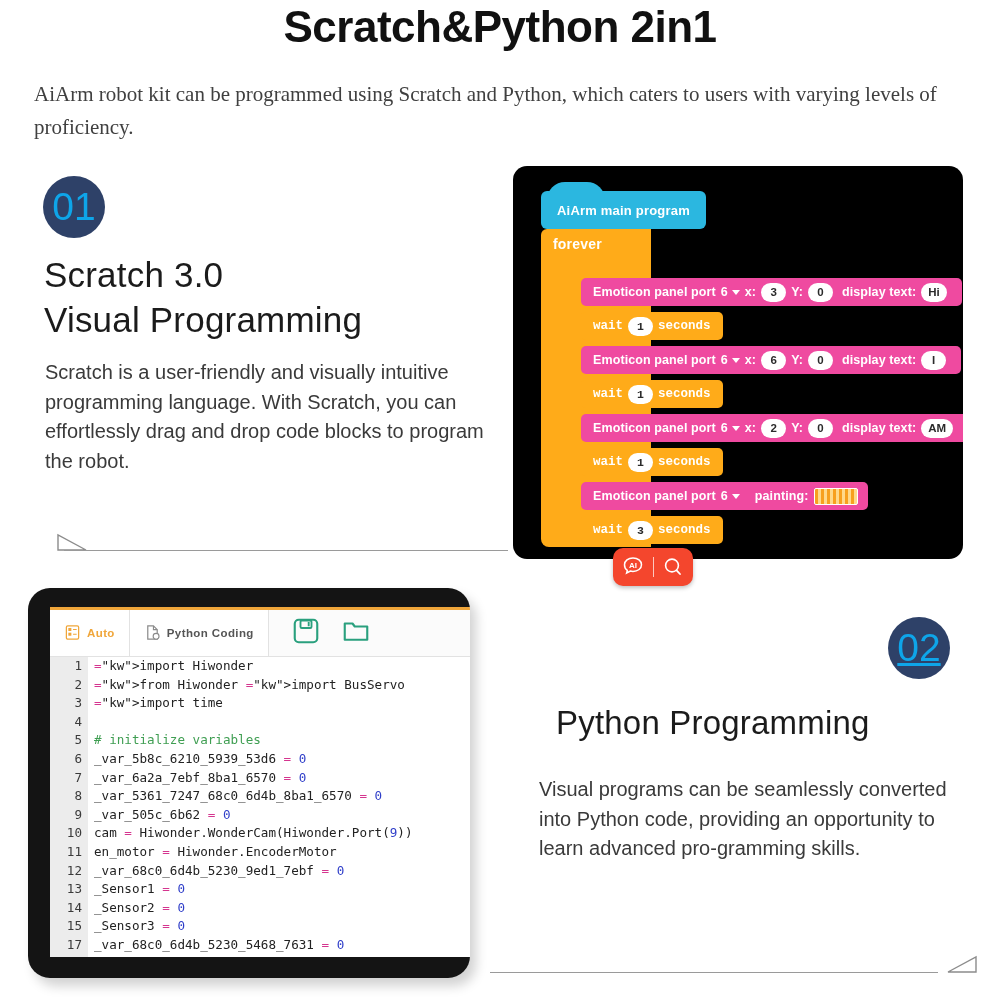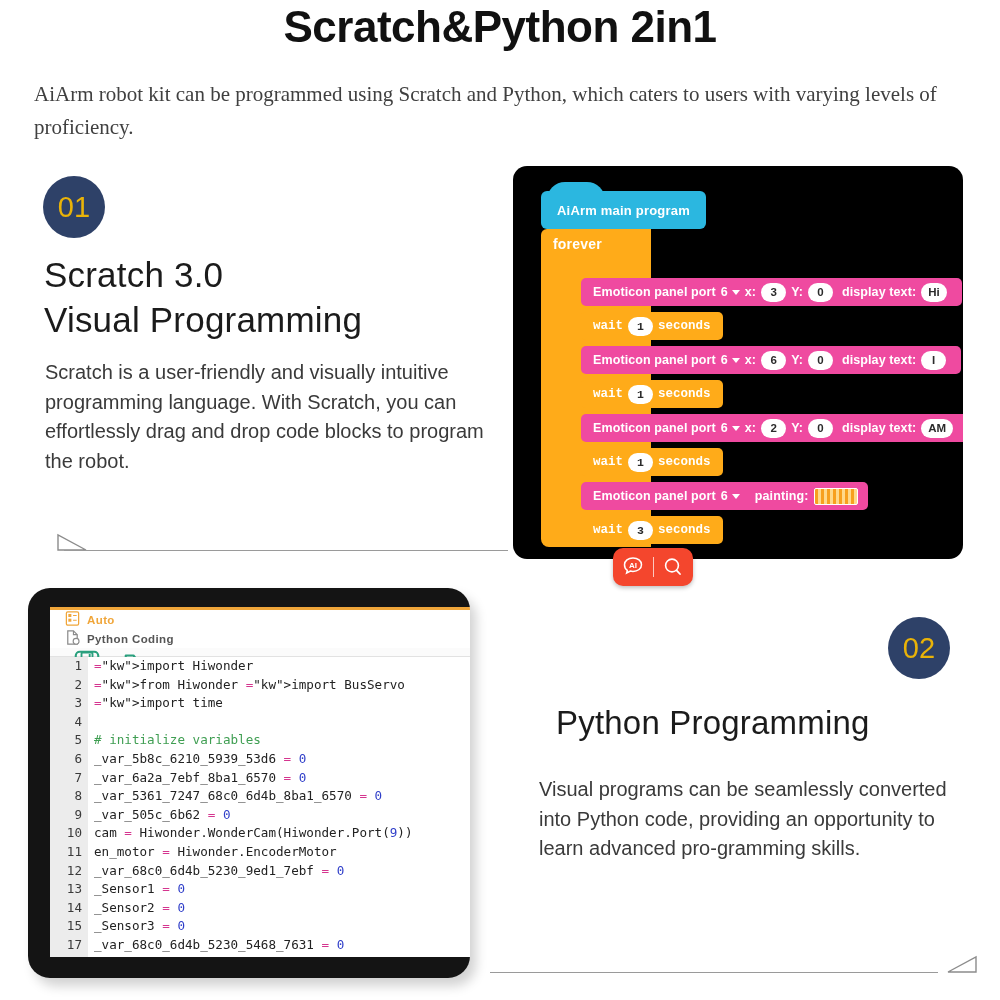--- a/index.html
+++ b/index.html
@@ -23,28 +23,28 @@
     position: absolute; top: 78px; left: 34px; width: 945px;
     font-size: 21px; line-height: 33px; color: #404040;
     font-family: Liberation Serif, serif;
   }
 
   
   .badge {
     position: absolute;
     width: 62px; height: 62px; border-radius: 50%;
     background: #2e4168;
-    color: #eab308;
-    font-size: 29px; font-weight: 400;
+    color: #0ea5e9;
+    font-size: 39px; font-weight: 400;
     display: flex; align-items: center; justify-content: center;
     letter-spacing: 0px;
     text-align: center;
   }
   #badge-01 { left: 43px; top: 176px; }
-  #badge-02 { left: 888px; top: 617px; }
+  #badge-02 { left: 888px; top: 617px; text-decoration: underline; }
 
   .sec-heading {
     position: absolute;
     font-size: 35px; line-height: 45px; color: #1b1b1b;
     font-weight: 400; letter-spacing: 0.2px;
   }
   #sec1-heading { left: 44px; top: 252px; width: 430px; }
   #sec2-heading { left: 556px; top: 700px; width: 430px; font-size: 33px; }
 
   .sec-body {
@@ -141,21 +141,21 @@
     overflow: hidden;
   }
   #screen {
     position: absolute; left: 22px; top: 19px;
     width: 443px; height: 350px;
     background: #ffffff; overflow: hidden;
     border-top: 3px solid #f0a63a;
   }
   #toolbar {
     position: relative; height: 47px; background: #fbfbfb;
-    border-bottom: 1px solid #e2e2e2; display: flex; align-items: stretch; flex-direction: column;
+    border-bottom: 1px solid #e2e2e2; display: flex; align-items: stretch;
   }
   .tab {
     display:flex; align-items:center; gap:6px;
     padding: 0 14px; font-size: 11.5px; font-weight: 700;
     background:#ffffff; border-right:1px solid #e2e2e2;
     letter-spacing: .4px;
   }
   .tab.active { color: #f0a63a; }
   .tab.idle { color: #555; }
   .tool-icons { display:flex; align-items:center; gap: 20px; padding-left: 22px; }

